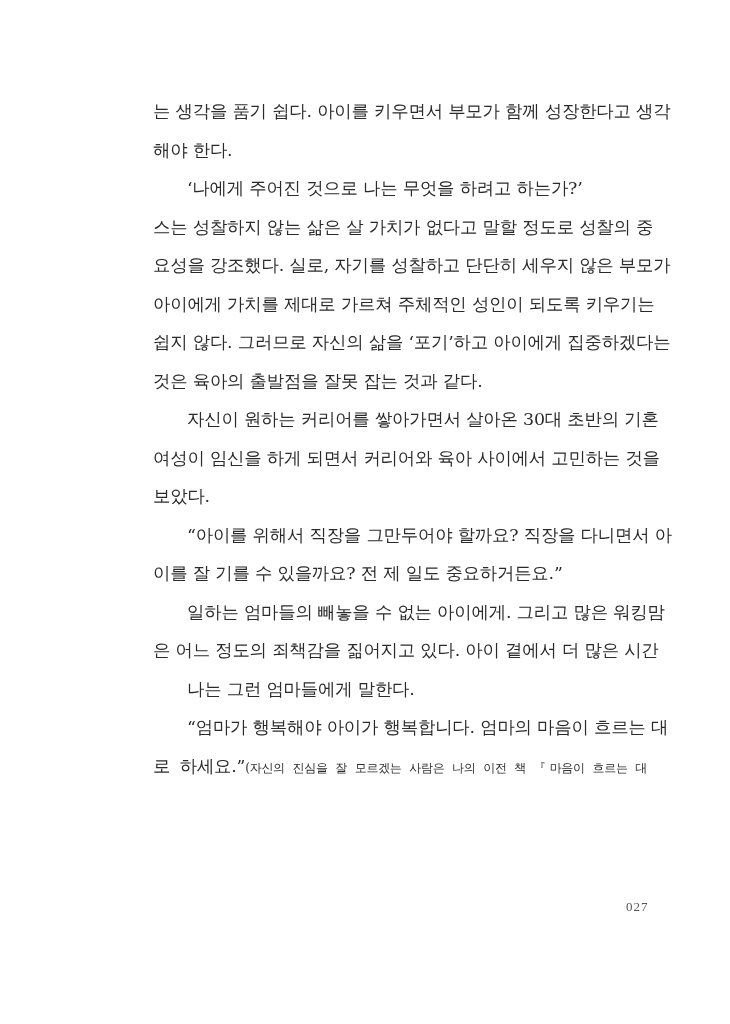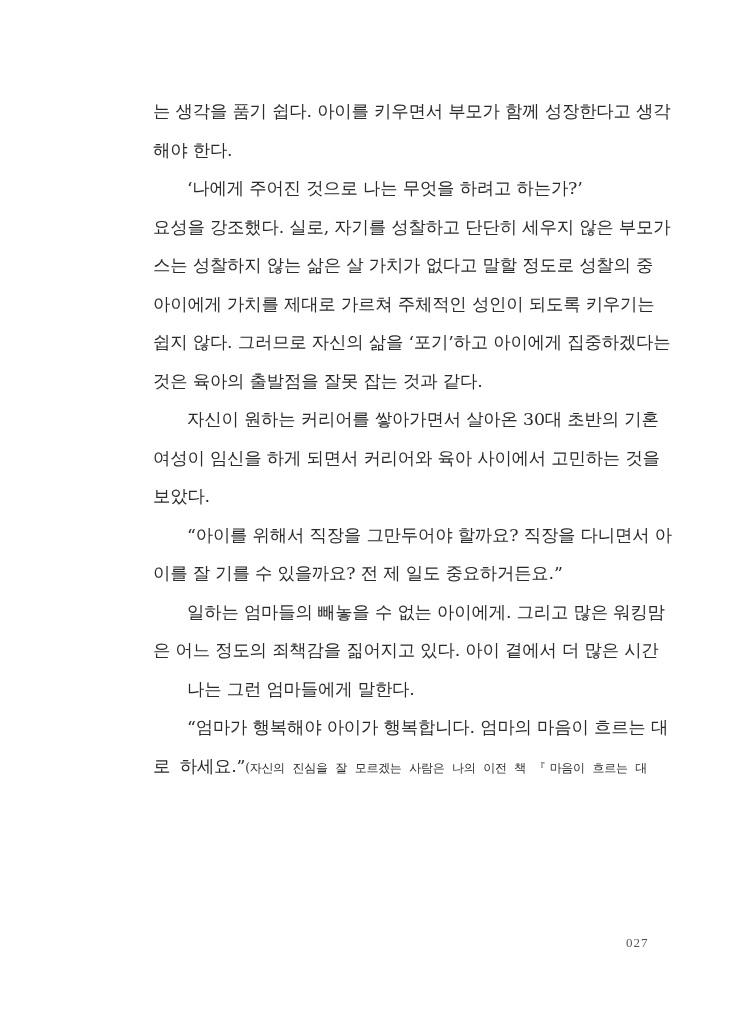--- a/index.html
+++ b/index.html
@@ -43,37 +43,37 @@
     .line.indent {
       padding-left: 34px;
     }
     .small {
       font-size: 12px;
       letter-spacing: -0.3px;
     }
     .page-number {
       position: absolute;
       left: 626px;
-      top: 935px;
+      top: 899px;
       font-family: "Liberation Serif", "DejaVu Serif", serif;
       font-size: 13px;
       color: #555555;
       letter-spacing: 1px;
     }
   </style>
 </head>
 <body>
 
 <div class="page">
   <div class="text-block">
     <div class="line">는 생각을 품기 쉽다. 아이를 키우면서 부모가 함께 성장한다고 생각</div>
     <div class="line last">해야 한다.</div>
     <div class="line last indent">‘나에게 주어진 것으로 나는 무엇을 하려고 하는가?’</div>
+    <div class="line">스는 성찰하지 않는 삶은 살 가치가 없다고 말할 정도로 성찰의 중</div>
     <div class="line">요성을 강조했다. 실로, 자기를 성찰하고 단단히 세우지 않은 부모가</div>
-    <div class="line">스는 성찰하지 않는 삶은 살 가치가 없다고 말할 정도로 성찰의 중</div>
     <div class="line">아이에게 가치를 제대로 가르쳐 주체적인 성인이 되도록 키우기는</div>
     <div class="line">쉽지 않다. 그러므로 자신의 삶을 ‘포기’하고 아이에게 집중하겠다는</div>
     <div class="line last">것은 육아의 출발점을 잘못 잡는 것과 같다.</div>
     <div class="line indent">자신이 원하는 커리어를 쌓아가면서 살아온 30대 초반의 기혼</div>
     <div class="line">여성이 임신을 하게 되면서 커리어와 육아 사이에서 고민하는 것을</div>
     <div class="line last">보았다.</div>
     <div class="line indent">“아이를 위해서 직장을 그만두어야 할까요? 직장을 다니면서 아</div>
     <div class="line last">이를 잘 기를 수 있을까요? 전 제 일도 중요하거든요.”</div>
     <div class="line indent">일하는 엄마들의 빼놓을 수 없는 아이에게. 그리고 많은 워킹맘</div>
     <div class="line">은 어느 정도의 죄책감을 짊어지고 있다. 아이 곁에서 더 많은 시간</div>

